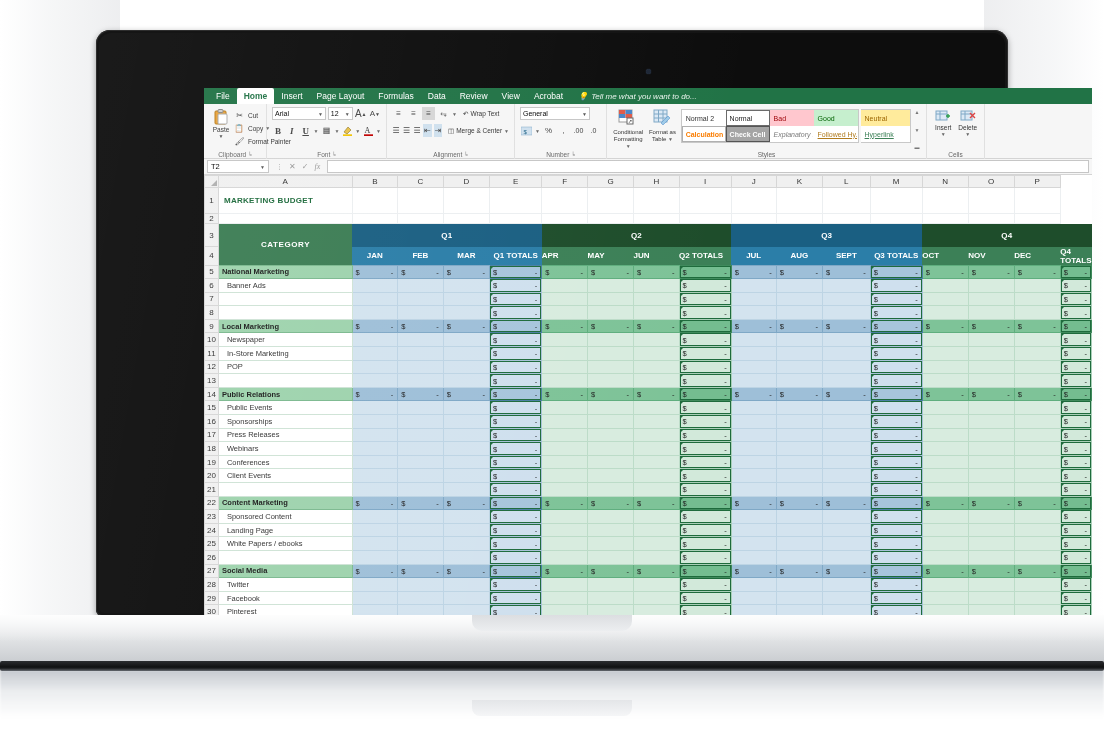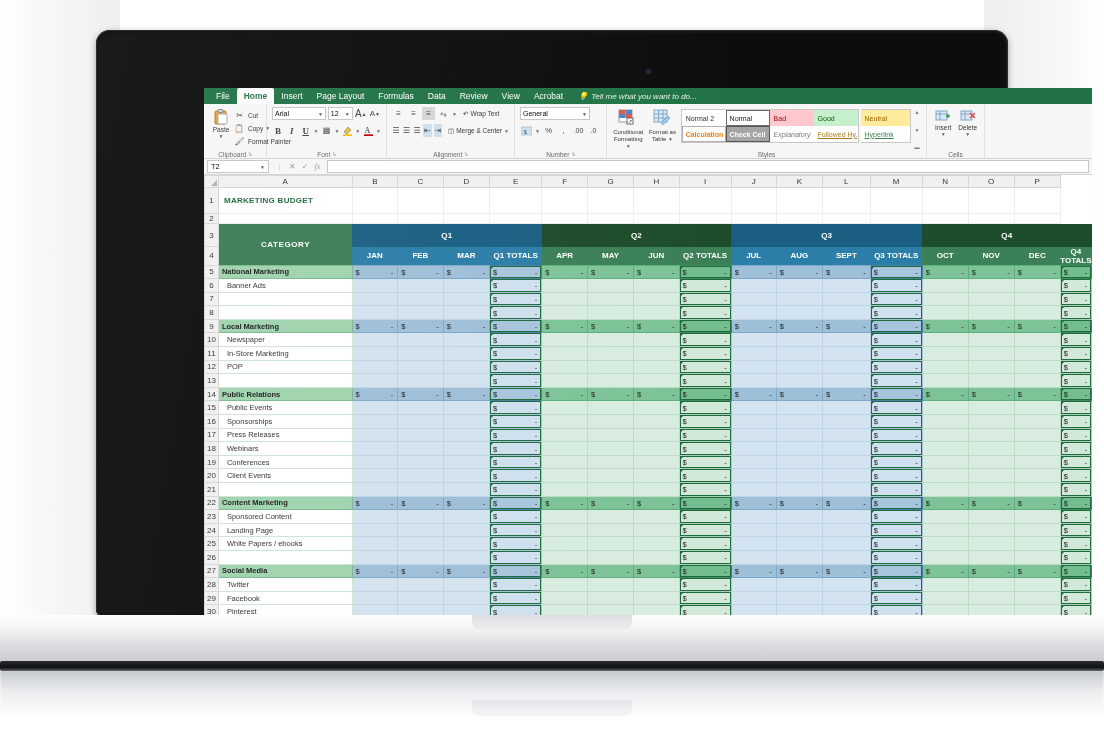--- a/index.html
+++ b/index.html
@@ -152,21 +152,21 @@
 
   .cellpad { padding:0 3px !important; }
   .title-cell { font-size:16px; font-weight:bold; color:#1e6b3c; letter-spacing:.3px;
                 padding-left:5px !important; white-space:nowrap;}
   .blankcell { background:#fff; border:1px solid #eceff1; }
 
   .q-hdr { color:#fff; font-weight:bold; text-align:center; font-size:8.5px; letter-spacing:.2px;}
   .q-blue { background:#1a5f82; }
   .q-green{ background:#1e4d2b; }
   .m-blue { background:#2b7ea8; color:#fff; font-weight:bold; text-align:center; font-size:7.5px;}
-  .m-green{ background:#3c8057; color:#fff; font-weight:bold; text-align:center; font-size:7.5px;}
+  .m-green{ background:#3c8057; color:#fff; font-weight:bold; text-align:left; font-size:7.5px;}
   .cat-hdr{ background:#3c7d54; color:#fff; font-weight:bold; text-align:center; font-size:8.5px;
             letter-spacing:.6px; }
 
   .grp-row td.lbl { background:#9ed3ad; font-weight:bold; color:#1c1c1c; font-size:7.5px;
                     border:1px solid #7cb98f; }
   .sub-row td.lbl { background:#ffffff; color:#333; font-size:7.5px; border:1px solid #cfe3d6;
                     padding-left:8px !important;}
   .blank-row td.lbl { background:#ffffff; border:1px solid #cfe3d6; }
 
   .money { position:relative; height:100%; }

